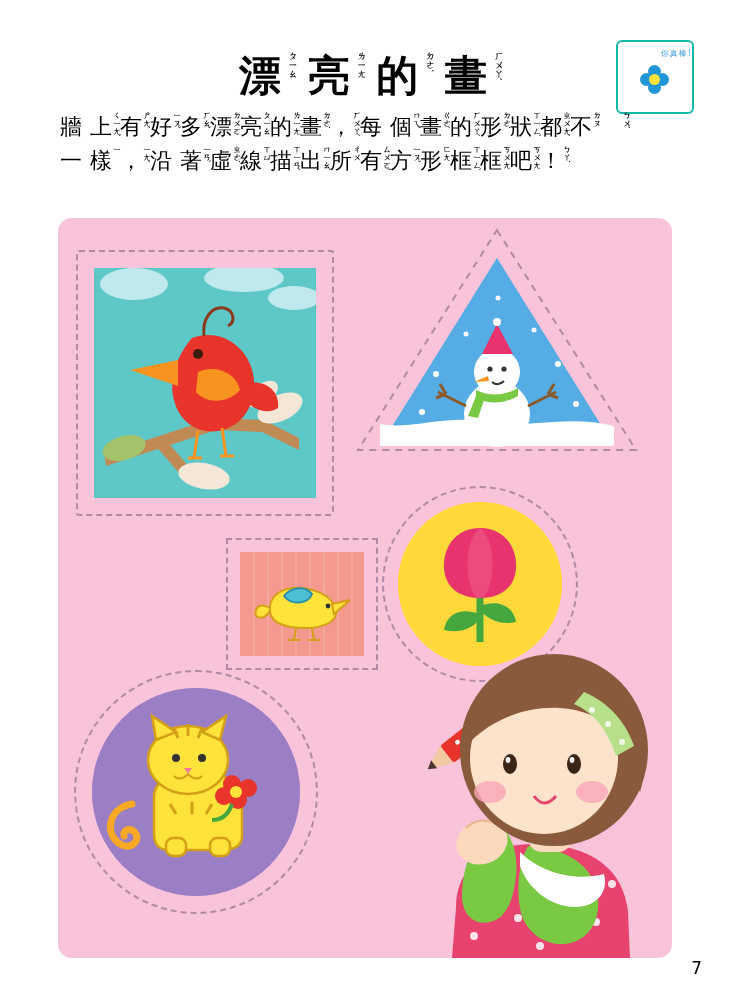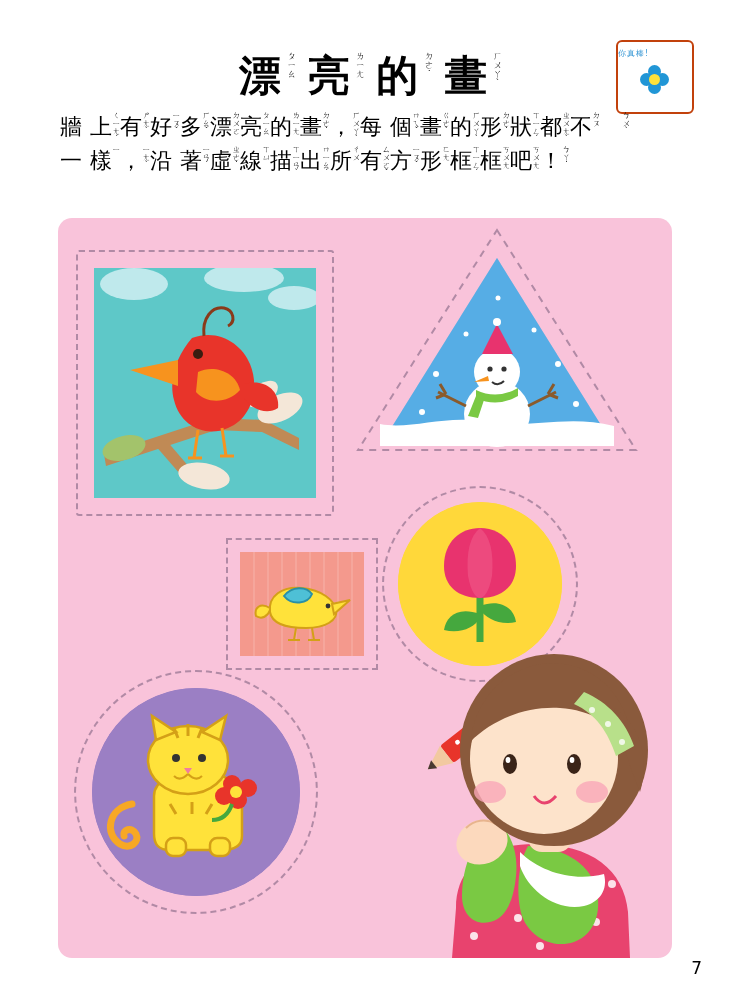--- a/index.html
+++ b/index.html
@@ -32,37 +32,37 @@
     position: relative;
     display: inline-block;
     margin: 0 2px;
   }
   .ruby {
     position: absolute;
     left: 102%;
     top: 4px;
     font-size: 9px;
     line-height: 9px;
-    font-weight: normal;
+    font-weight: bold;
     letter-spacing: 0;
     width: 12px;
-    text-align: center;
+    text-align: right;
     color: #000;
   }
 
   .sticker-box {
     position: absolute;
     top: 40px;
     right: 36px;
     width: 74px;
     height: 70px;
-    border: 2px solid #c2410c;
+    border: 2px solid #14b8a6;
     border-radius: 6px;
     background: #fff;
-    text-align: left;
+    text-align: right;
   }
   .sticker-text {
     font-size: 8px;
     color: #3c9ad6;
     margin-top: 6px;
     letter-spacing: 1px;
   }
   .sticker-flower {
     position: relative;
     width: 30px;

